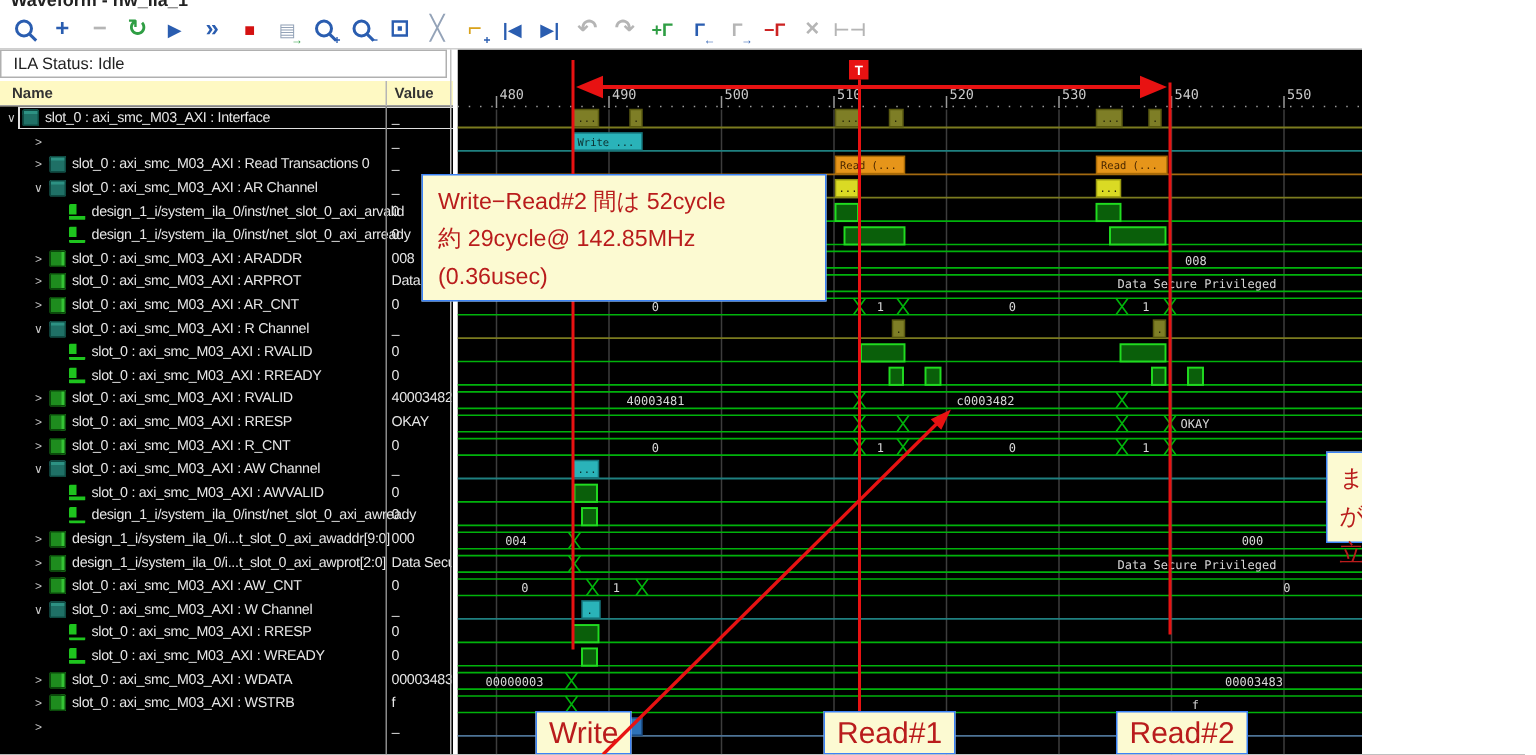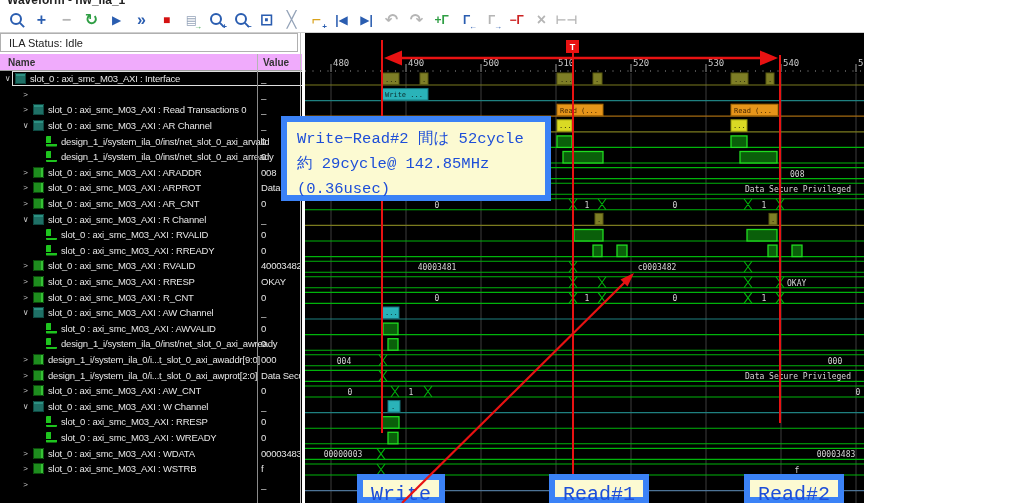--- a/index.html
+++ b/index.html
@@ -1,38 +1,38 @@
 <!DOCTYPE html>
 <html><head>
 <meta charset="utf-8">
 <style>
   html,body{margin:0;padding:0;background:#fff;}
-  .app{position:relative;width:820px;height:503px;overflow:hidden;background:#fff;
-       font-family:"Liberation Sans","DejaVu Sans",sans-serif;padding-left:44px;}
+  .app{position:relative;width:908px;height:503px;overflow:hidden;background:#fff;
+       font-family:"Liberation Sans","DejaVu Sans",sans-serif;}
   
   .titlebar{position:absolute;left:0;top:0;width:1024px;height:8px;overflow:hidden;background:#fff;}
   .titlebar .t{margin-top:-7px;padding-left:7px;font-size:12px;font-weight:bold;color:#222;}
   
   .toolbar{position:absolute;left:0;top:8px;width:1024px;height:25px;background:#fff;
            border-bottom:1px solid #cfcfcf;display:flex;align-items:center;padding-left:6px;box-sizing:border-box;}
   .tbtn{position:relative;width:21px;height:21px;margin-right:4px;display:flex;align-items:center;
         justify-content:center;font-size:12px;font-weight:bold;cursor:pointer;flex:none;}
   .tbtn .g{line-height:1;}
   .tbtn .badge{position:absolute;right:0;bottom:0;font-size:8px;font-weight:bold;color:#2a5db0;line-height:1;}
   .tbtn.bg-green .badge{color:#2f9e44;}
   .c-blue{color:#2a5db0;} .c-green{color:#2f9e44;} .c-red{color:#d41111;} .c-red2{color:#cc2222;}
   .c-dis{color:#b5b5b5;} .c-org{color:#d9a21b;} .c-gray{color:#94a3b8;}
   .big .g{font-size:16px;}
   .tbtn.mag::before{content:"";position:absolute;left:4px;top:3px;width:8px;height:8px;border:2px solid #2a5db0;border-radius:50%;}
   .tbtn.mag::after{content:"";position:absolute;left:13px;top:14px;width:6px;height:2px;background:#2a5db0;transform:rotate(45deg);}
   
   .statusbar{position:absolute;left:0;top:33px;width:298px;height:19px;background:#fff;
              border:1px solid #b0b0b0;box-sizing:border-box;font-size:11px;color:#222;
              display:flex;align-items:center;padding-left:8px;}
-  .colheader{position:absolute;left:0;top:54px;width:302px;height:17px;background:#f0abfc;
+  .colheader{position:absolute;left:0;top:54px;width:302px;height:17px;background:#fef9c3;
              border-bottom:1px solid #9e9e9e;box-sizing:border-box;font-size:10px;font-weight:bold;color:#333;}
   .colheader .nh{position:absolute;left:8px;top:3px;}
   .colheader .vh{position:absolute;left:263px;top:3px;}
   .hdiv{position:absolute;left:257px;top:54px;width:1px;height:17px;background:#b5b5b5;}
   .tree{position:absolute;left:0;top:71px;width:302px;height:432px;background:#000;overflow:hidden;}
   .tdiv{position:absolute;left:257px;top:71px;width:1px;height:432px;background:#8a8a8a;}
   .pedge{position:absolute;left:300px;top:33px;width:1px;height:470px;background:#c0c0c0;}
   .trow{position:relative;display:flex;align-items:center;height:15.6px;color:#e6e6e6;
         font-size:9.5px;letter-spacing:-0.2px;box-sizing:border-box;}
   .trow .arrow{width:11px;flex:none;text-align:center;color:#c8c8c8;font-size:8px;}
@@ -64,21 +64,21 @@
   .pulse{fill:#0a5f0a;stroke:#20dc20;stroke-width:1.3;}
   .bk-olive{fill:#7e7e26;stroke:#5a5a10;stroke-width:1;}
   .bk-teal{fill:#2ab3b9;stroke:#16757c;stroke-width:1;}
   .bk-org{fill:#e6951a;stroke:#a96a05;stroke-width:1;}
   .bk-yel{fill:#dada24;stroke:#9a9a10;stroke-width:1;}
   .bk-blue{fill:#2e72b8;stroke:#1a4a80;stroke-width:1;}
   .red{stroke:#e81212;fill:none;}
   .redf{fill:#e81212;stroke:none;}
   .ttxt{font:bold 9px "Liberation Sans",sans-serif;fill:#fff;text-anchor:middle;}
   
-  .note{position:absolute;background:#fcfad2;border:6px solid #3b82f6;color:#1d4ed8;z-index:6;box-sizing:border-box;font-family:Liberation Mono, monospace;}
+  .note{position:absolute;background:#fcfad2;border:1px solid #3b82f6;color:#b91c1c;z-index:6;box-sizing:border-box;}
   .note-main{left:281px;top:116px;width:270px;height:85px;padding:5px 10px;font-size:15.5px;line-height:25px;}
   .note-busy{left:884px;top:301px;width:140px;height:61px;padding:5px 8px;font-size:16px;line-height:25px;}
   .note-tag{top:474px;height:29px;font-size:20px;padding:1px 8px;line-height:27px;}
   .tag-write{left:357px;} .tag-read1{left:549px;} .tag-read2{left:744px;}
   svg.overlay{position:absolute;left:0;top:0;z-index:7;pointer-events:none;}
 </style>
 </head>
 <body>
 
 <div class="app">

